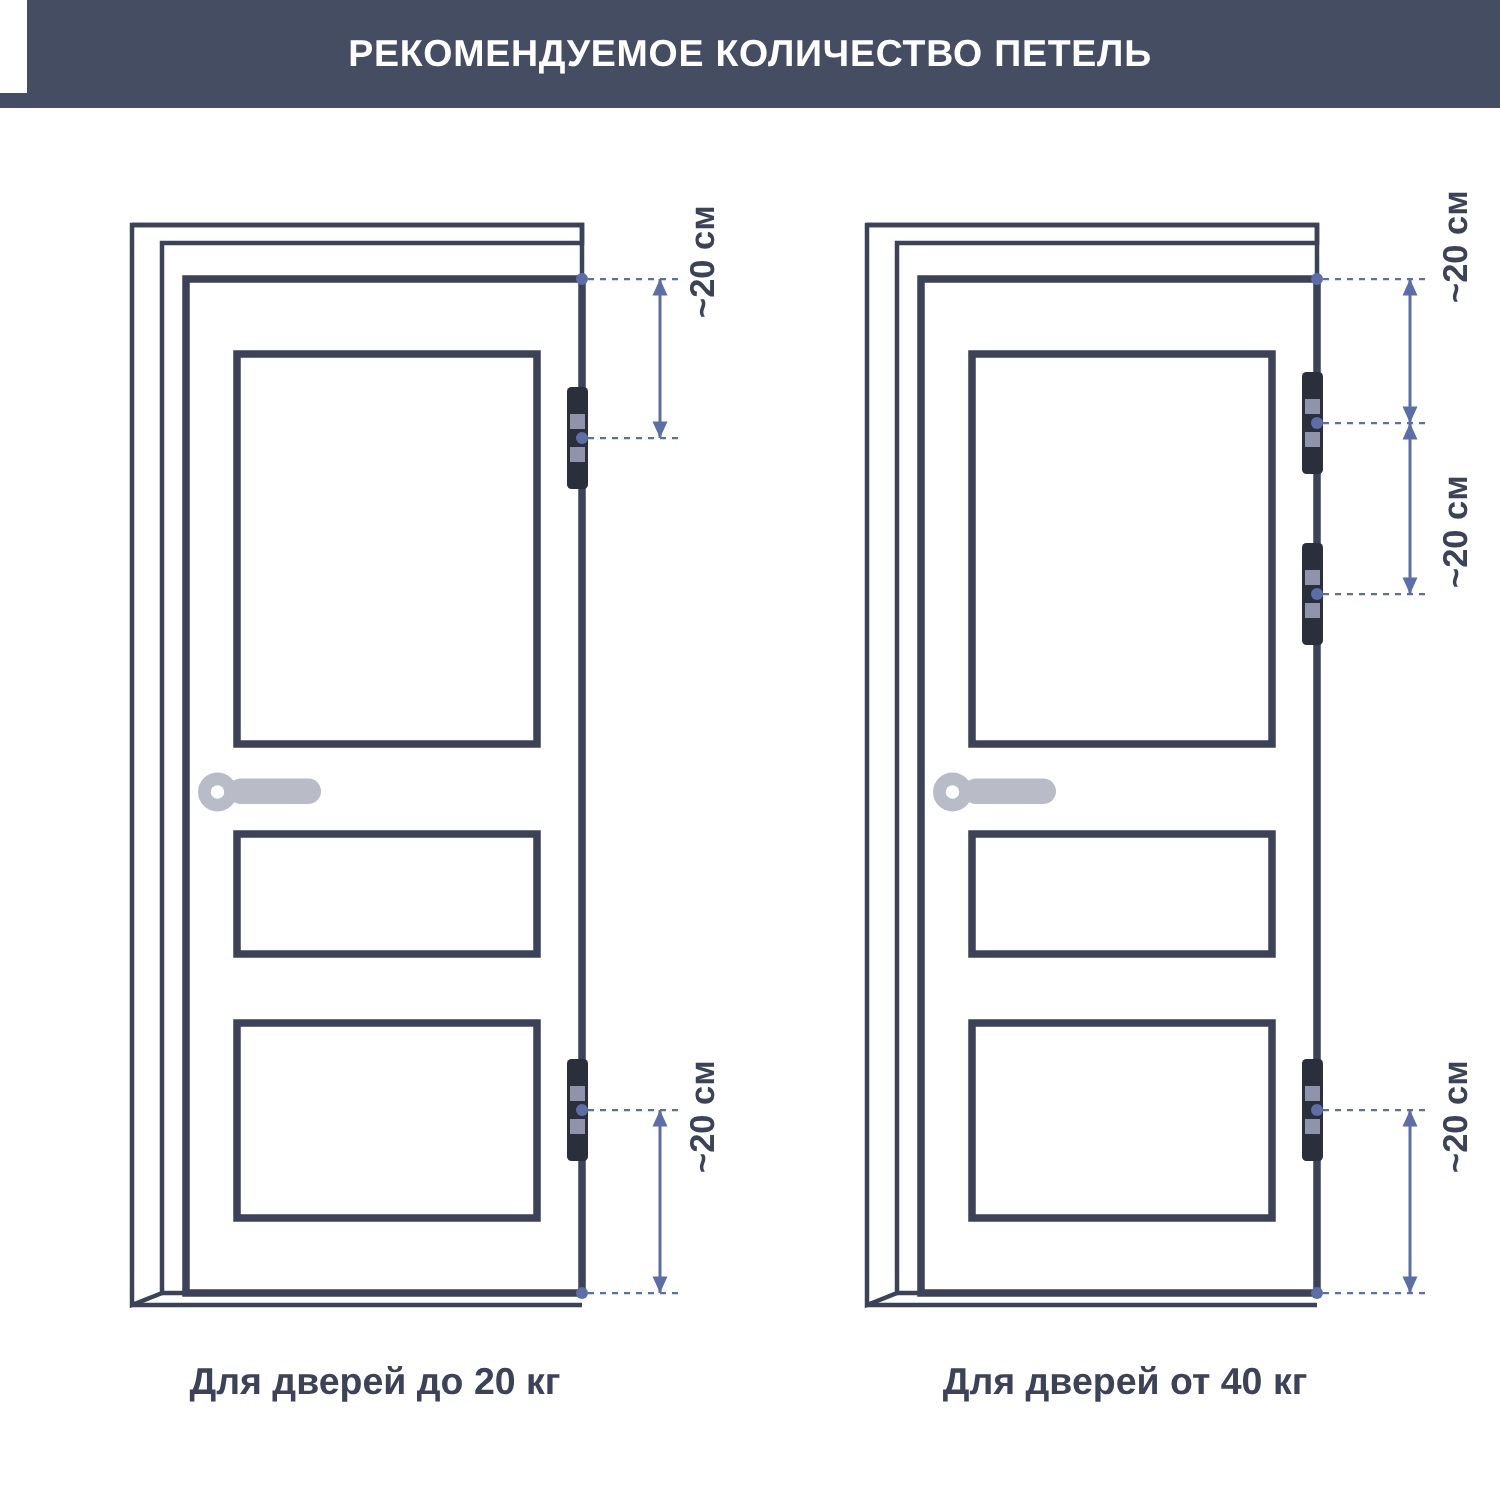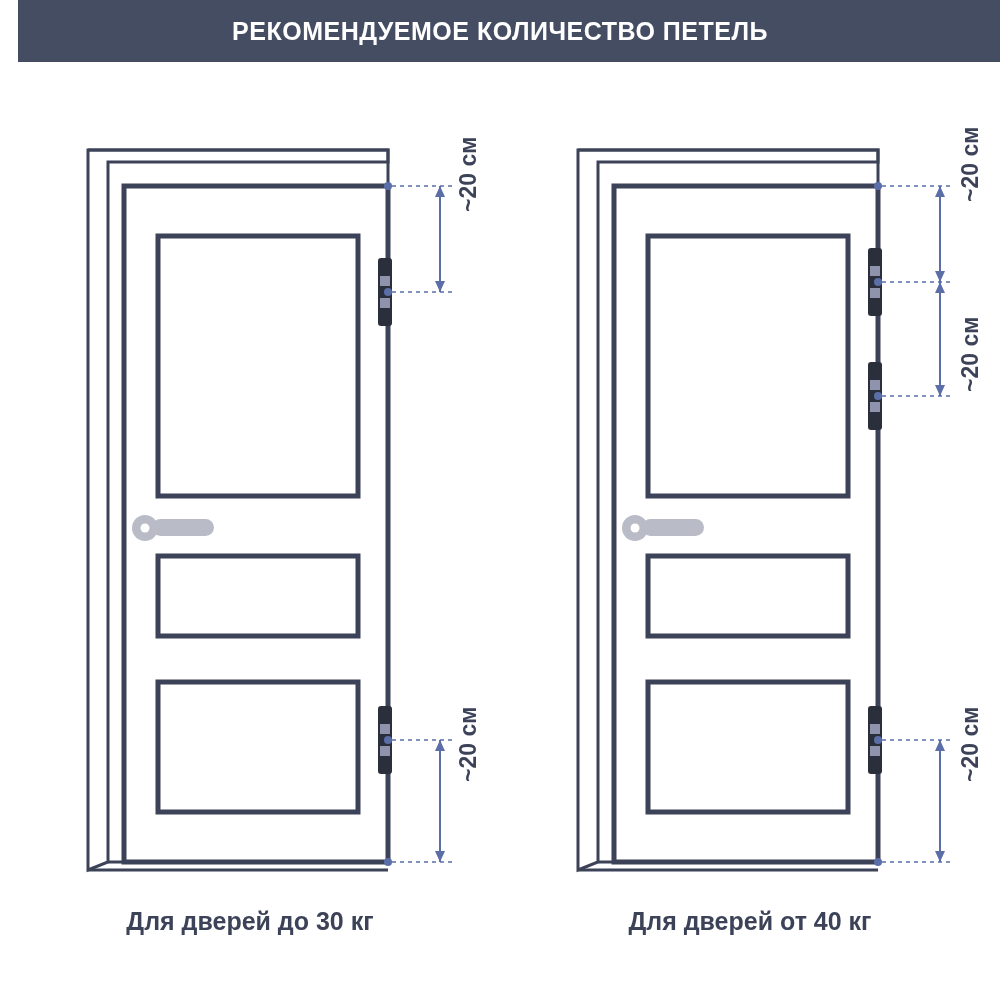--- a/index.html
+++ b/index.html
@@ -14,21 +14,21 @@
     font-family: "Liberation Sans", sans-serif;
     color: #3c4257;
     overflow: hidden;
   }
 
   
   .header-bar {
     position: absolute;
     left: 0; top: 0;
     width: 1000px;
-    height: 62px;
+    height: 72px;
     background: #454d63;
     display: flex;
     align-items: center;
     justify-content: center;
   }
   .header-left-block {
     position: absolute;
     left: 0; top: 0;
     width: 18px; height: 62px;
     background: #ffffff;
@@ -142,21 +142,21 @@
       <g>
         <line x1="440" y1="678" x2="440" y2="800" stroke="#5b6ea8" stroke-width="2"></line>
         <path d="M440 678 l-5 11 l10 0 Z" fill="#5b6ea8"></path>
         <path d="M440 800 l-5 -11 l10 0 Z" fill="#5b6ea8"></path>
       </g>
     </svg>
 
     <div style="position:absolute; left:455px; top:150px; transform: rotate(-90deg); transform-origin: left top; font-size:23px; font-weight:bold; color:#3c4257; white-space:nowrap;">~20 см</div>
     <div style="position:absolute; left:455px; top:720px; transform: rotate(-90deg); transform-origin: left top; font-size:23px; font-weight:bold; color:#3c4257; white-space:nowrap;">~20 см</div>
 
-    <div class="caption">Для дверей до 30 кг</div>
+    <div class="caption">Для дверей до 20 кг</div>
   </div>
 
   <div class="panel panel-right">
     <svg width="500" height="845" viewBox="0 0 500 845">
 
       <g>
         <path d="M78 88 L78 808 L98 800 L98 100 L378 100 L378 88 Z" fill="none" stroke="#3c4257" stroke-width="3"></path>
         <path d="M78 88 L378 88 L378 800 L98 800" fill="none" stroke="#3c4257" stroke-width="3"></path>
         <line x1="78" y1="808" x2="378" y2="808" stroke="#3c4257" stroke-width="3"></line>
       </g>

